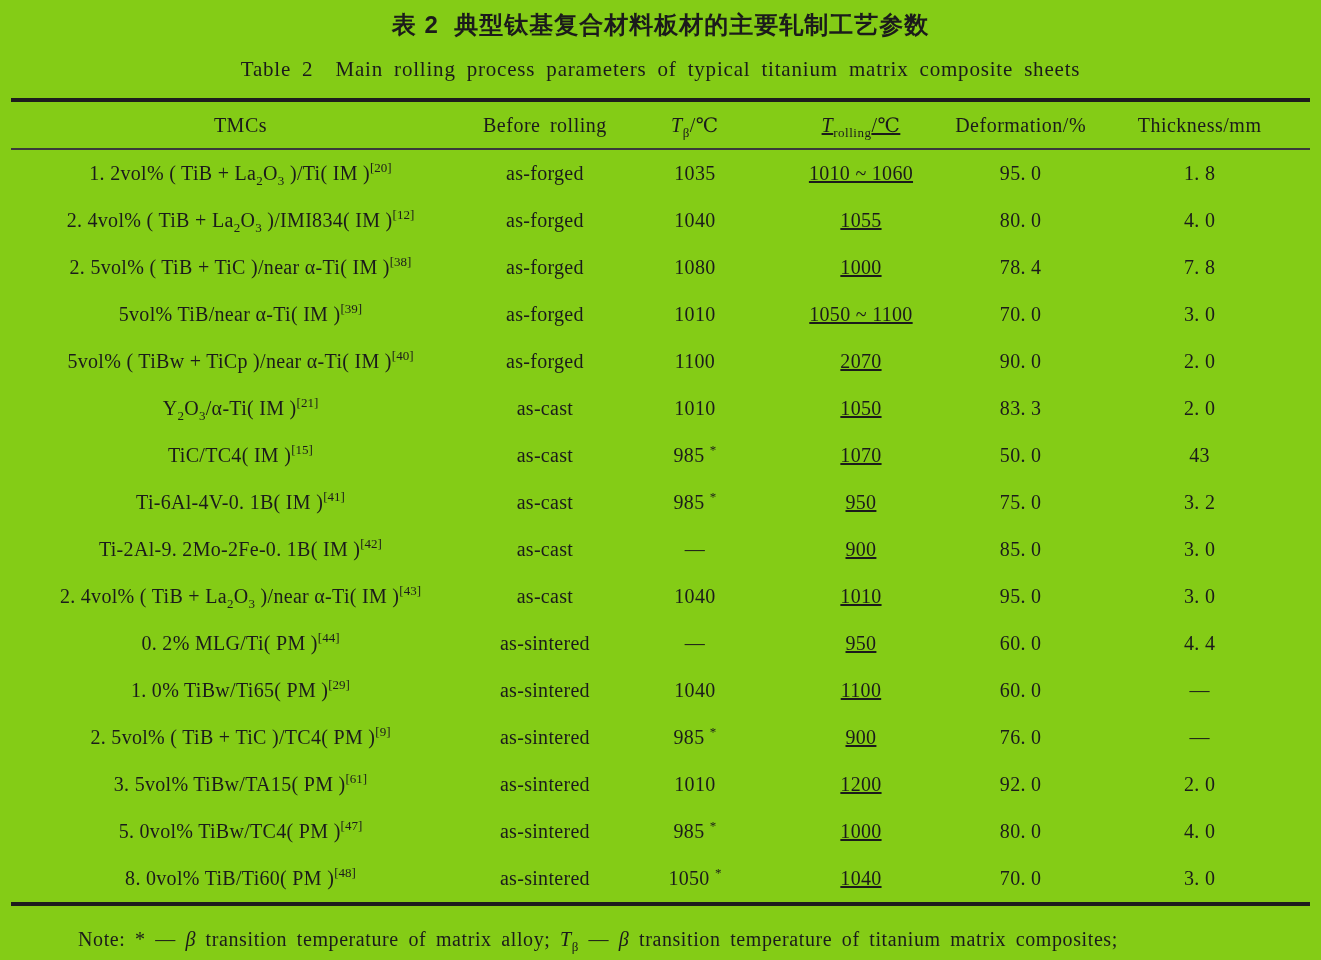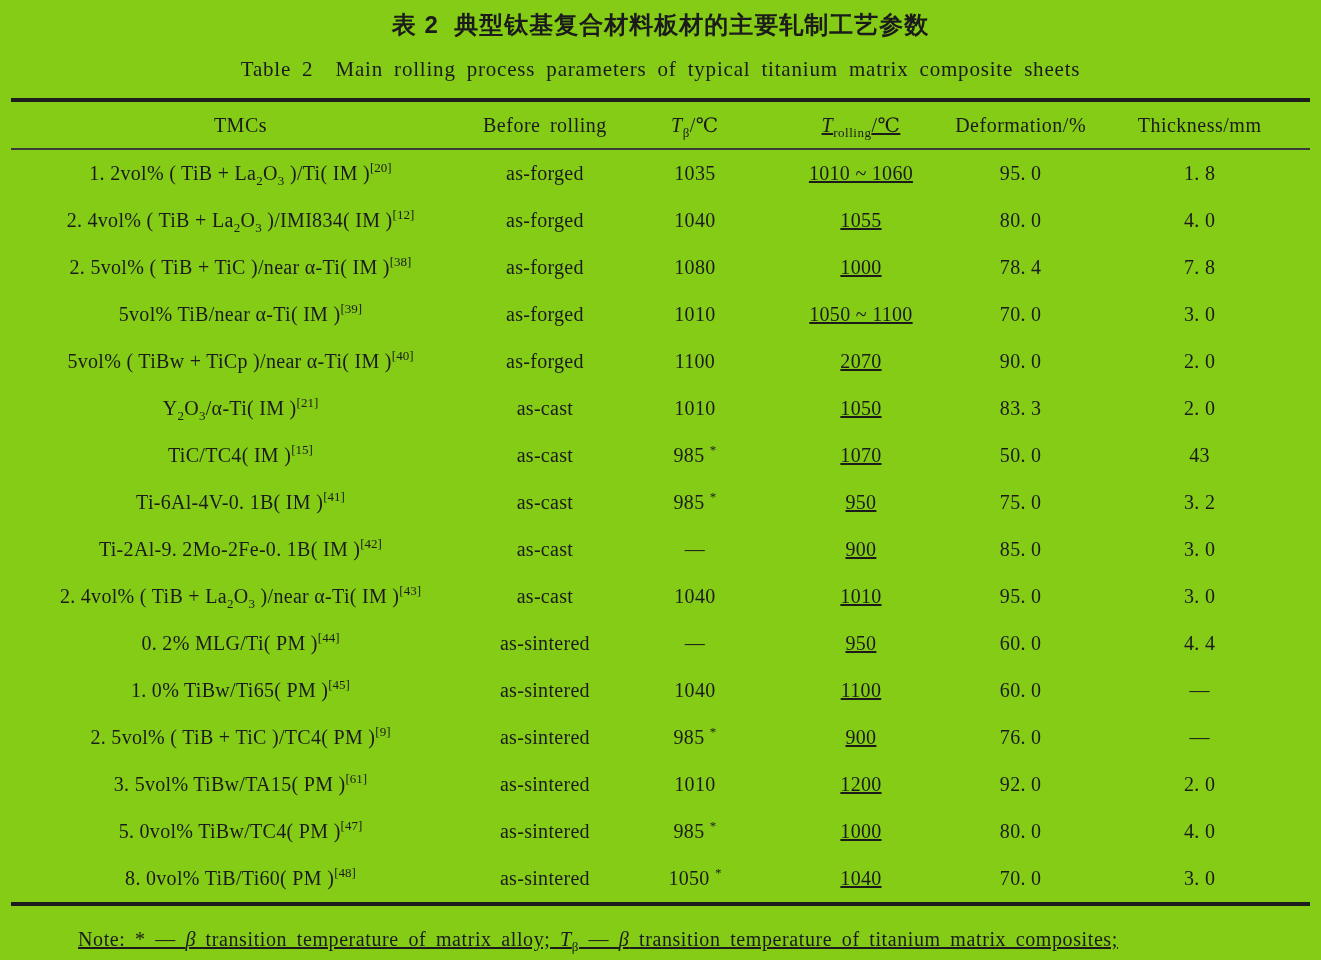--- a/index.html
+++ b/index.html
@@ -73,21 +73,20 @@
     font-size: 13px;
     line-height: 0;
     vertical-align: super;
     letter-spacing: 0;
   }
   .note {
     margin: 22px 40px 0 78px;
     font-size: 20px;
     letter-spacing: 0.6px;
     word-spacing: 4px;
-    text-decoration: underline;
   }
   i { font-style: italic; }
 </style>
 </head>
 <body>
 
 <div class="page">
 
   <div class="title-zh">表 2&nbsp;&nbsp;典型钛基复合材料板材的主要轧制工艺参数</div>
 
@@ -187,21 +186,21 @@
         </tr>
         <tr>
           <td>0. 2% MLG/Ti( PM )<sup>[44]</sup></td>
           <td>as-sintered</td>
           <td>—</td>
           <td>950</td>
           <td>60. 0</td>
           <td>4. 4</td>
         </tr>
         <tr>
-          <td>1. 0% TiBw/Ti65( PM )<sup>[45]</sup></td>
+          <td>1. 0% TiBw/Ti65( PM )<sup>[29]</sup></td>
           <td>as-sintered</td>
           <td>1040</td>
           <td>1100</td>
           <td>60. 0</td>
           <td>—</td>
         </tr>
         <tr>
           <td>2. 5vol% ( TiB + TiC )/TC4( PM )<sup>[9]</sup></td>
           <td>as-sintered</td>
           <td>985 <sup>*</sup></td>

